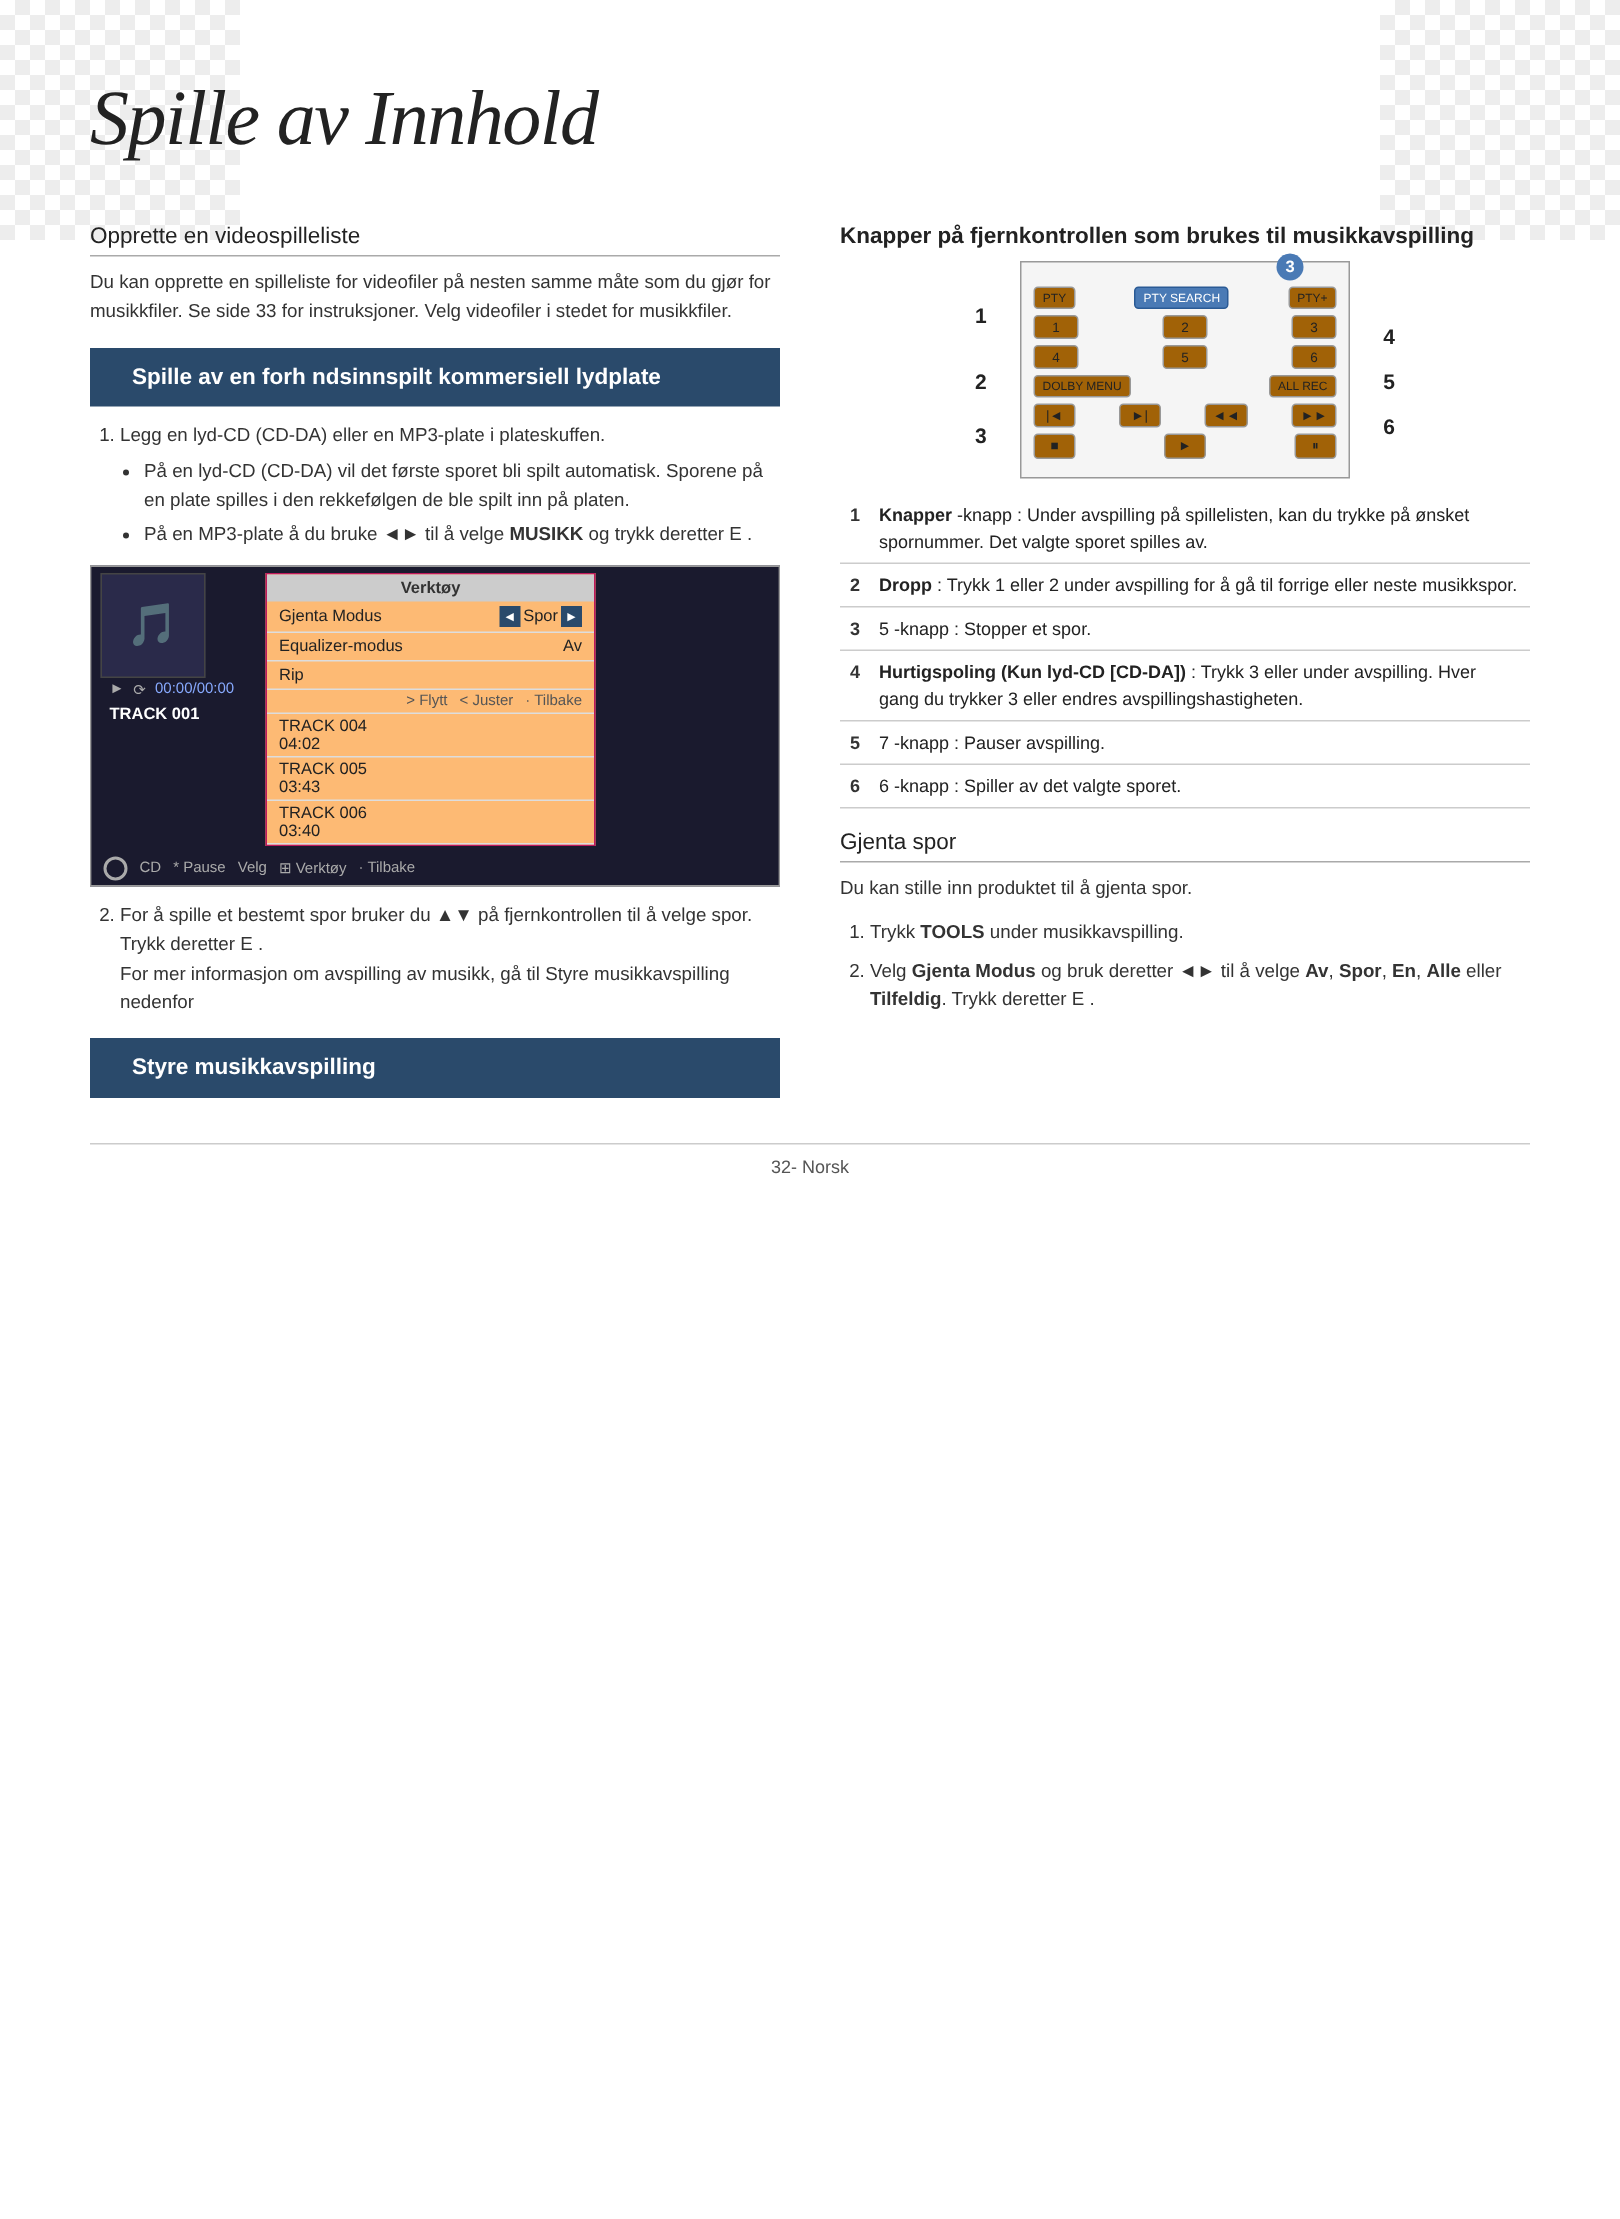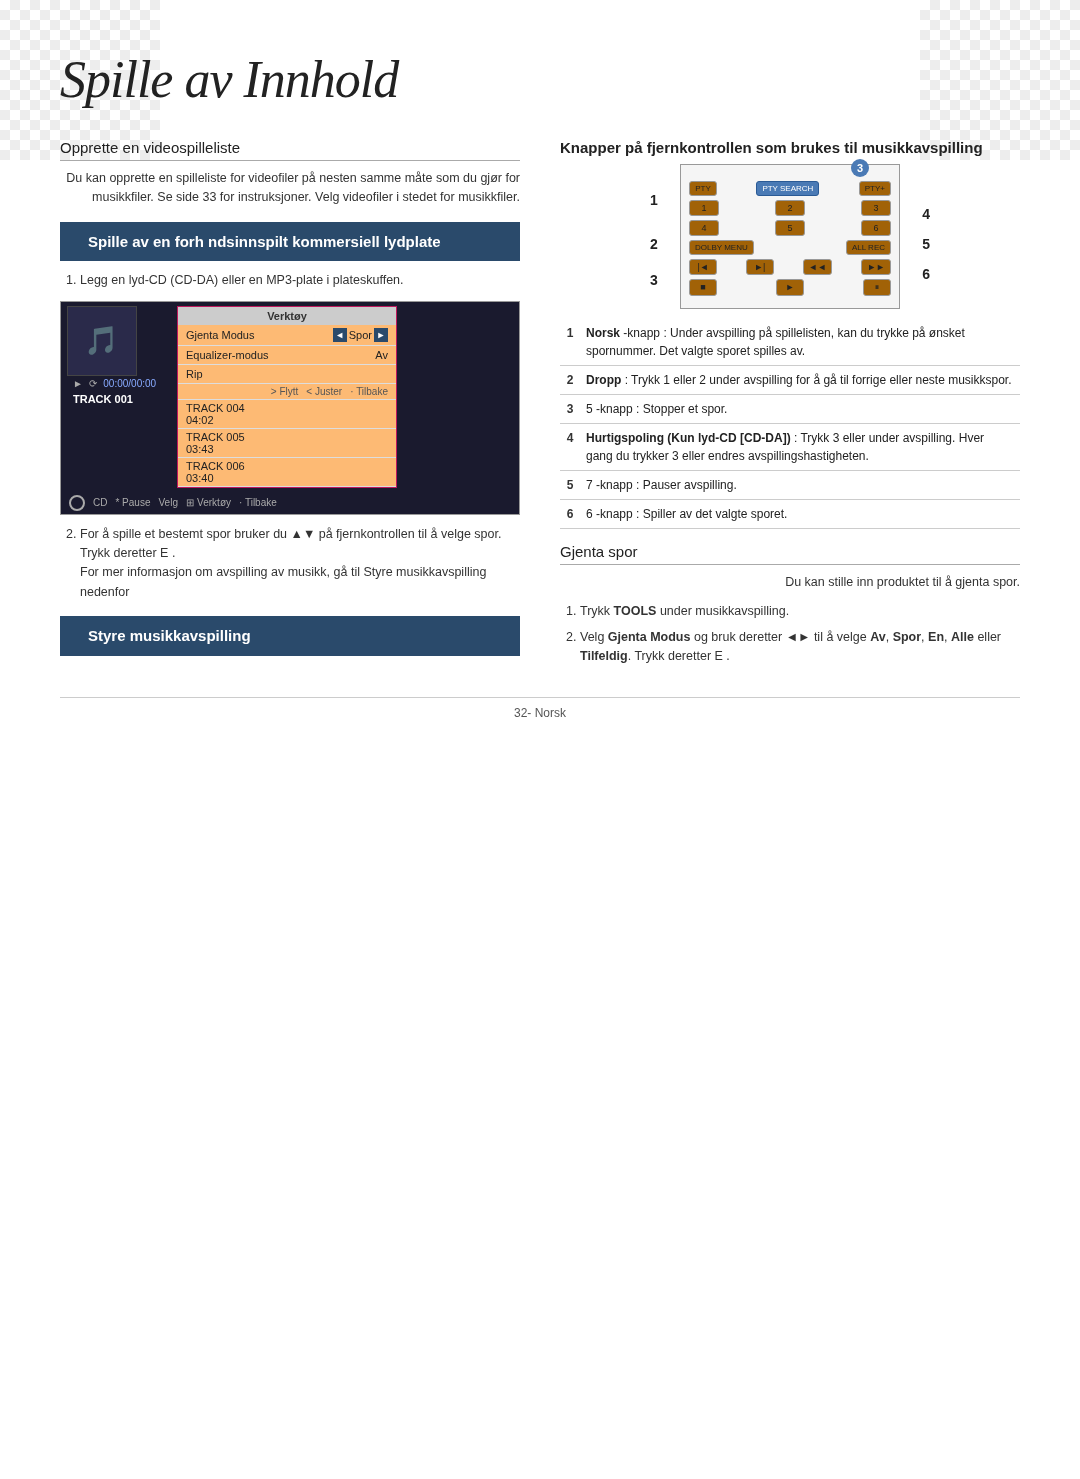--- a/index.html
+++ b/index.html
@@ -31,21 +31,21 @@
       position: relative;
     }
 
     
     .page-title {
       font-family: 'Times New Roman', serif;
       font-size: 52px;
       font-style: italic;
       font-weight: normal;
       color: #222;
-      margin-bottom: 30px;
+      margin-bottom: 40px;
       margin-top: 20px;
       letter-spacing: -1px;
     }
 
     .two-col {
       display: flex;
       gap: 40px;
     }
 
     .left-col {
@@ -71,21 +71,20 @@
       font-weight: bold;
       color: #222;
       margin-bottom: 8px;
     }
 
     p {
       font-size: 12.5px;
       line-height: 1.55;
       margin-bottom: 10px;
       color: #333;
-      text-align: right;
     }
 
     
     .banner-heading {
       background: #2a4a6b;
       color: #fff;
       font-size: 15px;
       font-weight: bold;
       padding: 10px 28px;
       margin: 14px 0 10px 0;
@@ -360,20 +359,24 @@
     <div class="left-col">
 
       <div class="section-heading">Opprette en videospilleliste</div>
       <p>Du kan opprette en spilleliste for videofiler på nesten samme måte som du gjør for musikkfiler. Se side 33 for instruksjoner. Velg videofiler i stedet for musikkfiler.</p>
 
       <div class="banner-heading">Spille av en forh ndsinnspilt kommersiell lydplate</div>
 
       <ol>
         <li>
           <span>Legg en lyd-CD (CD-DA) eller en MP3-plate i plateskuffen.</span>
+          <ul>
+            <li>På en lyd-CD (CD-DA) vil det første sporet bli spilt automatisk. Sporene på en plate spilles i den rekkefølgen de ble spilt inn på platen.</li>
+            <li>På en MP3-plate å du bruke ◄► til å velge <strong>MUSIKK</strong> og trykk deretter E .</li>
+          </ul>
         </li>
       </ol>
 
       <div class="ui-screenshot">
         <div class="ui-main-area">
 
           <div style="display:flex; flex-direction:column; min-width:110px;">
             <div class="ui-album-art">
               <span class="music-note">🎵</span>
             </div>
@@ -501,21 +504,21 @@
               <div class="remote-btn">⏸</div>
             </div>
           </div>
         </div>
       </div>
 
       <table class="desc-table">
         <tbody>
           <tr>
             <td class="desc-num-cell">1</td>
-            <td><strong>Norsk</strong> -knapp : Under avspilling på spillelisten, kan du trykke på ønsket spornummer. Det valgte sporet spilles av.</td>
+            <td><strong>Knapper</strong> -knapp : Under avspilling på spillelisten, kan du trykke på ønsket spornummer. Det valgte sporet spilles av.</td>
           </tr>
           <tr>
             <td class="desc-num-cell">2</td>
             <td><strong>Dropp</strong> : Trykk 1 eller 2 under avspilling for å gå til forrige eller neste musikkspor.</td>
           </tr>
           <tr>
             <td class="desc-num-cell">3</td>
             <td>5 -knapp : Stopper et spor.</td>
           </tr>
           <tr>

